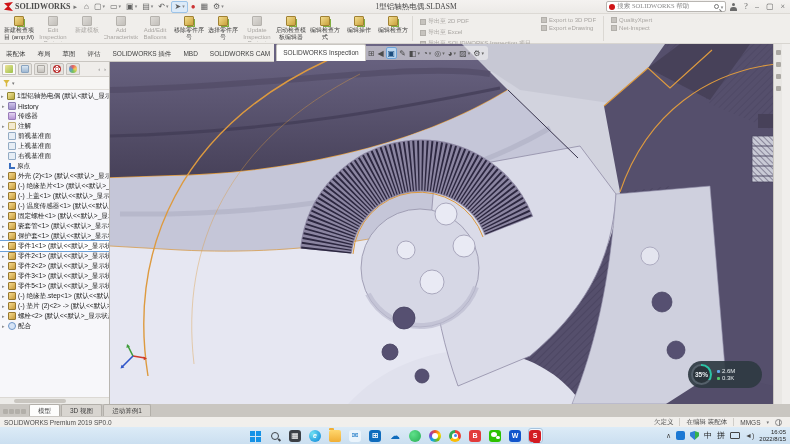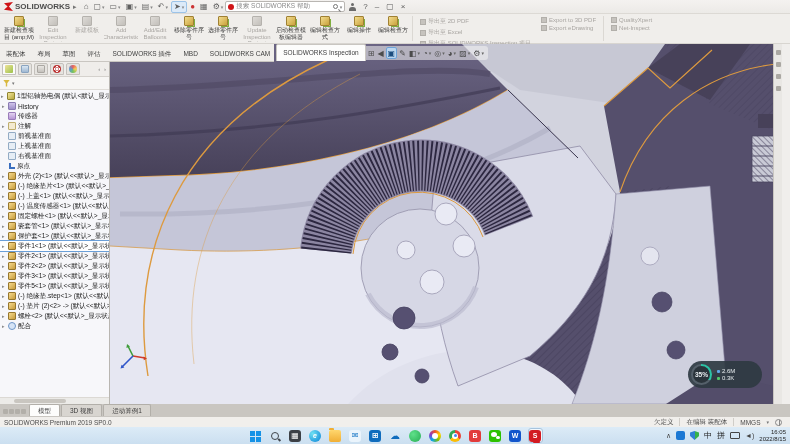--- a/index.html
+++ b/index.html
@@ -3,21 +3,21 @@
 <meta charset="utf-8">
 <style>
   html,body{margin:0;padding:0;background:#999;}
   #app{position:relative;width:790px;height:444px;overflow:hidden;
        font-family:"Liberation Sans","DejaVu Sans",sans-serif;
        background:#f0eeec;-webkit-font-smoothing:antialiased;}
   #app *{box-sizing:border-box;}
 
   
   #titlebar{position:absolute;left:0;top:0;width:790px;height:14px;background:linear-gradient(#f4f2f0,#eceae7);
-            display:flex;align-items:center;font-size:8px;color:#555;border-bottom:1px solid #dcd9d4;}
+            display:flex;align-items:center;font-size:8px;color:#555;border-bottom:1px solid #dcd9d4;font-family:Liberation Serif, serif;}
   .sw-mark{width:9px;height:9px;margin:0 2px 0 4px;background:#cf1417;clip-path:polygon(0 15%,100% 0,55% 50%,100% 100%,0 85%,40% 50%);}
   .sw-word{font-weight:bold;color:#4d4d4d;font-size:8px;letter-spacing:0;}
   .tb-arrow{color:#777;font-size:7px;margin:0 5px 0 3px;}
   .qa{display:flex;align-items:center;gap:1px;}
   .qa-it{display:flex;align-items:center;padding:0 2px;height:12px;border-radius:2px;color:#5f5f5f;font-size:8px;line-height:12px;}
   .qa-it .car{font-size:5px;color:#888;margin-left:1px;}
   .qa-it.qa-active{background:#dceaf8;border:1px solid #9cc3e8;}
   .qa-it.qa-rebuild{color:#c33;}
   #doc-title{flex:1;text-align:center;color:#444;font-size:7.5px;white-space:nowrap;overflow:hidden;}
   #searchbox{width:120px;height:11px;background:#fff;border:1px solid #b9b6b2;border-radius:2px;display:flex;align-items:center;padding:0 2px;margin-right:4px;}
@@ -208,20 +208,21 @@
 
         <span class="qa-it">
           <span>▦</span>
         </span>
 
         <span class="qa-it">
           <span>⚙</span>
           <span class="car">▾</span>
         </span>
       </div>
+    <div id="doc-title">1型铝轴热电偶.SLDASM</div>
     <div id="searchbox">
       <span class="sw-mini"></span>
       <span class="ph">搜索 SOLIDWORKS 帮助</span>
       <span class="mag"></span>
       <span class="car" style="font-size:5px;color:#888">▾</span>
     </div>
     <div class="win-ctl">
       <span class="person"></span>
       <span>?</span>
       <span>–</span>

